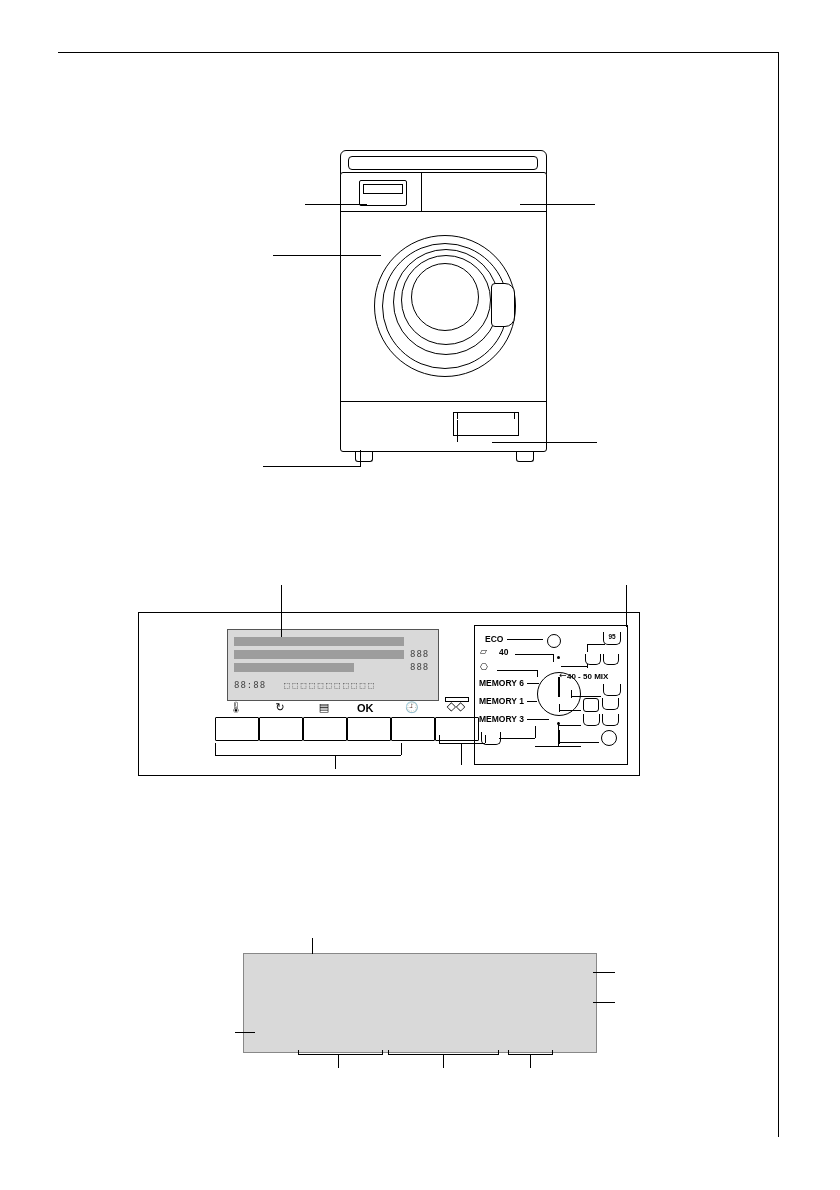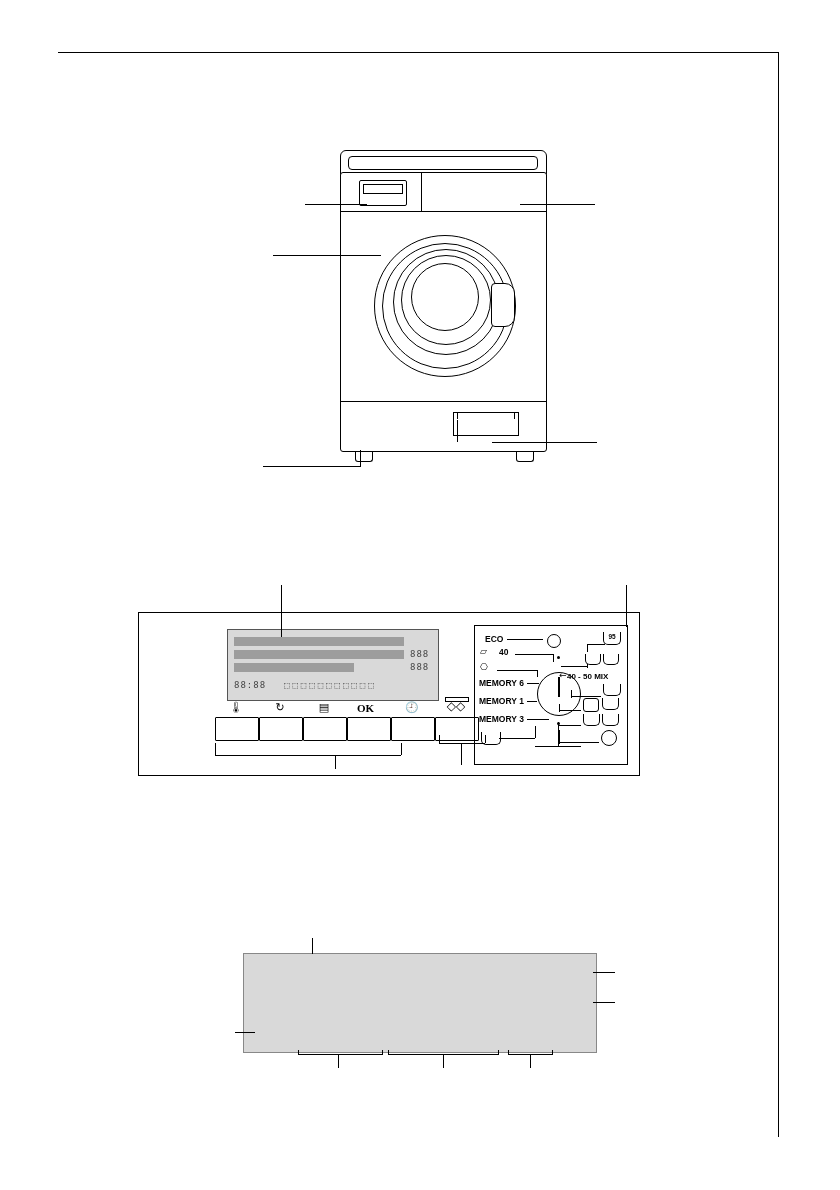--- a/index.html
+++ b/index.html
@@ -359,21 +359,21 @@
       <div class="pbtn" style="left:44px; width:42px;"></div>
       <div class="pbtn" style="left:88px; width:42px;"></div>
       <div class="pbtn" style="left:132px; width:42px;"></div>
       <div class="pbtn" style="left:176px; width:42px;"></div>
       <div class="pbtn" style="left:220px; width:42px;"></div>
     </div>
 
     <div class="bicon" style="left:88px; top:88px; width:18px;">🌡</div>
     <div class="bicon" style="left:132px; top:88px; width:18px;">↻</div>
     <div class="bicon" style="left:176px; top:88px; width:18px;">▤</div>
-    <div class="ok-label" style="left:218px; top:89px;font-family:Liberation Serif, serif;">OK</div>
+    <div class="ok-label" style="left:218px; top:89px;">OK</div>
     <div class="bicon" style="left:264px; top:88px; width:18px;">🕘</div>
     <div class="bicon" style="left:302px; top:86px; width:30px; font-size:12px;">◇◇</div>
     <div style="position:absolute; left:306px; top:84px; width:22px; height:3px; border:1px solid #000;"></div>
 
     <div class="leader h" style="left:76px; top:142px; width:186px;"></div>
     <div class="leader v" style="left:76px; top:130px; height:12px;"></div>
     <div class="leader v" style="left:262px; top:130px; height:12px;"></div>
     <div class="leader v" style="left:196px; top:142px; height:14px;"></div>
 
     <div class="leader h" style="left:300px; top:130px; width:46px;"></div>

